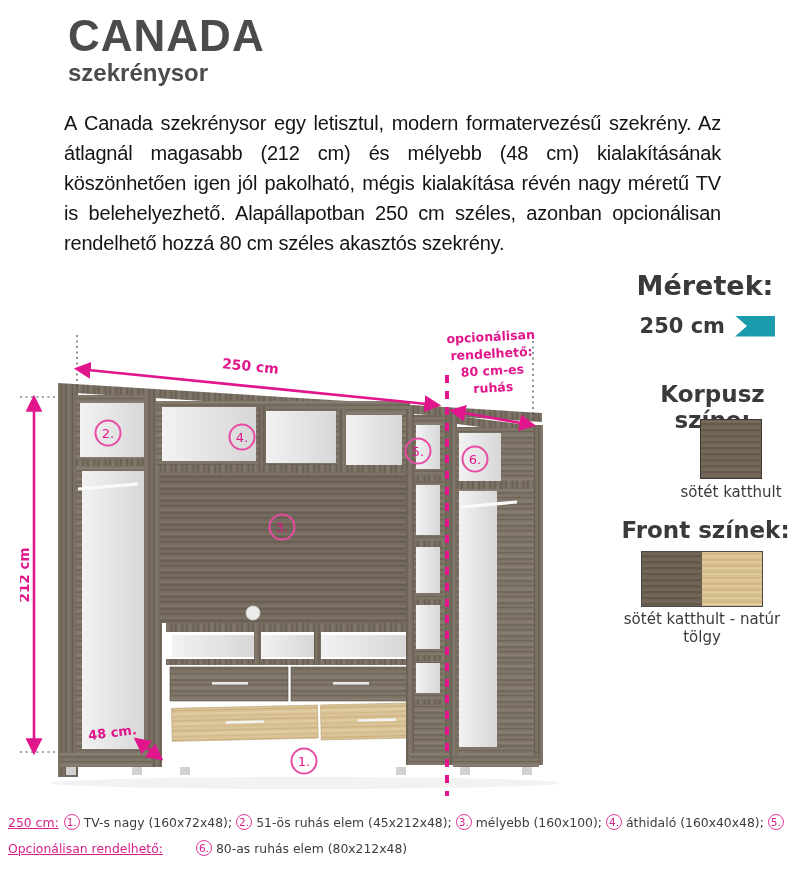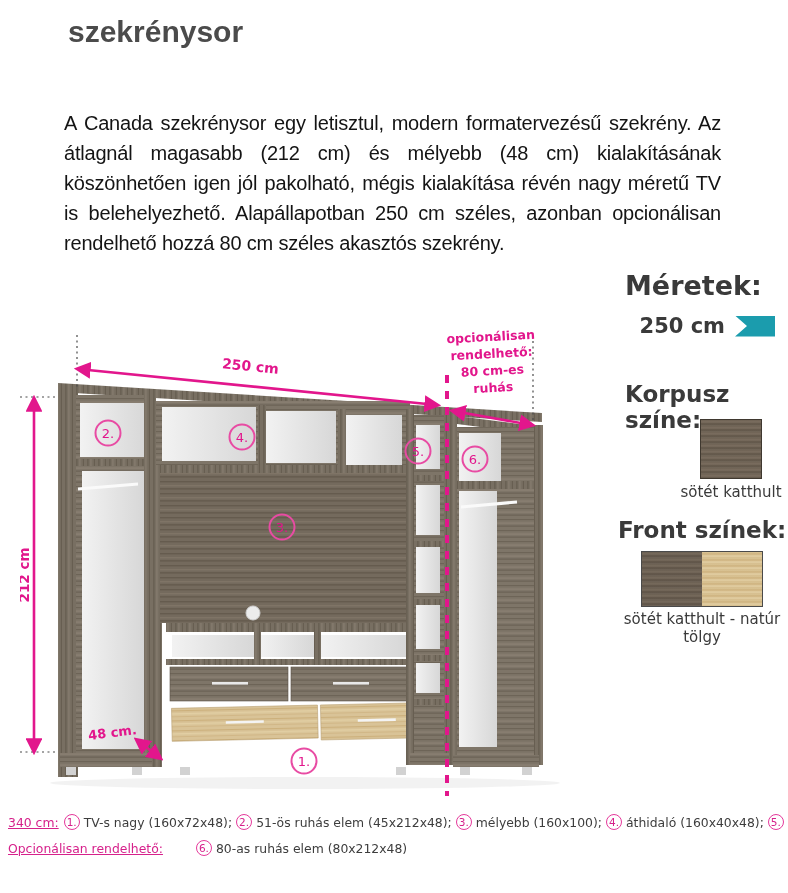--- a/index.html
+++ b/index.html
@@ -3,29 +3,29 @@
 <meta charset="utf-8">
 <style>
   html,body{margin:0;padding:0;}
   body{width:788px;height:893px;background:#ffffff;position:relative;overflow:hidden;
        font-family:"DejaVu Sans",sans-serif;color:#3c3c3c;}
   .abs{position:absolute;}
 
   
   .logo-title{font-family:"Liberation Sans",sans-serif;font-size:44px;font-weight:700;
               color:#4b4b4b;letter-spacing:1px;line-height:1;}
-  .logo-sub{font-family:"Liberation Sans",sans-serif;font-size:30px;font-weight:700;
+  .logo-sub{font-family:"Liberation Sans",sans-serif;font-size:24px;font-weight:700;
             color:#4b4b4b;line-height:1;margin-top:3px;}
 
   
   .desc{font-family:"Liberation Sans",sans-serif;font-size:20px;line-height:1.5;
         color:#141414;text-align:justify;letter-spacing:-0.2px;}
 
   
-  .hand{color:#3a3a3a;font-weight:600;}
+  .hand{color:#3a3a3a;font-weight:600;text-align:center;}
   .h-big{font-size:27px;}
   .h-mid{font-size:23px;}
   .caption{font-size:15px;font-weight:400;color:#3a3a3a;text-align:center;}
 
   .size-row{display:flex;align-items:center;justify-content:flex-end;gap:10px;}
   .size-val{font-size:21px;color:#3a3a3a;font-weight:600;}
   .flag{width:40px;height:21px;background:#1b9cad;
         clip-path:polygon(0 0,100% 0,100% 100%,0 100%,30% 50%);}
 
   .swatch{border:1px solid #3f382f;box-sizing:border-box;}
@@ -44,20 +44,21 @@
            font-size:10.5px;color:#d6218b;flex:none;margin-right:4px;box-sizing:border-box;}
 
   
   .dlabel{fill:#e2168c;font-weight:600;font-family:"DejaVu Sans",sans-serif;}
   .cot{fill:#e2168c;font-family:"DejaVu Sans",sans-serif;font-size:13px;}
 </style>
 </head>
 <body>
 
 <div class="abs" style="left:68px;top:14px;">
+  <div class="logo-title">CANADA</div>
   <div class="logo-sub">szekrénysor</div>
 </div>
 
 <p class="abs desc" style="left:64px;top:88px;width:657px;">A Canada szekrénysor egy letisztul, modern formatervezésű szekrény. Az átlagnál magasabb (212 cm) és mélyebb (48 cm) kialakításának köszönhetően igen jól pakolható, mégis kialakítása révén nagy méretű TV is belehelyezhető. Alapállapotban 250 cm széles, azonban opcionálisan rendelhető hozzá 80 cm széles akasztós szekrény.</p>
 
 <div class="abs hand h-big" style="left:625px;top:270px;width:160px;">Méretek:</div>
 
 <div class="abs size-row" style="left:600px;top:314px;width:175px;">
   <span class="size-val">250 cm</span>
   <span class="flag"></span>
@@ -249,21 +250,21 @@
       <g>
         <circle cx="284" cy="486" r="12.5" fill="none" stroke="#e84ba3" stroke-width="2"></circle>
         <text x="284" y="491" text-anchor="middle" class="cot">1.</text>
       </g>
     </g>
   </g>
 </svg>
 
 <div class="abs" style="left:8px;top:814px;width:778px;">
   <div class="legend-line">
-    <span class="legend-label">340 cm:</span>
+    <span class="legend-label">250 cm:</span>
     <span class="leg-item">
       <span class="numcirc">1.</span>
       <span>TV-s nagy (160x72x48);</span>
     </span>
     <span class="leg-item">
       <span class="numcirc">2.</span>
       <span>51-ös ruhás elem (45x212x48);</span>
     </span>
     <span class="leg-item">
       <span class="numcirc">3.</span>

